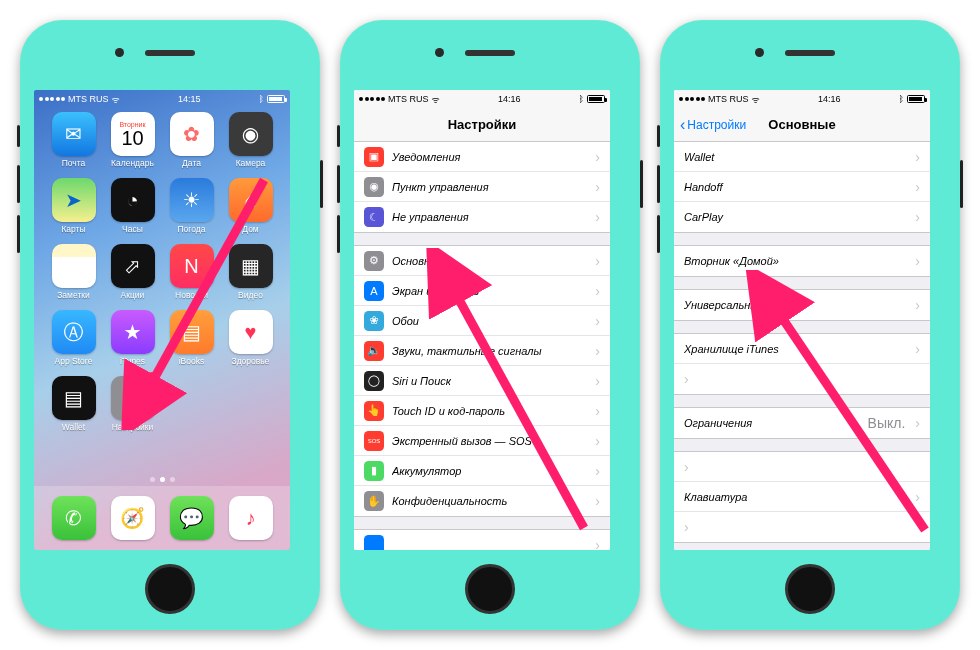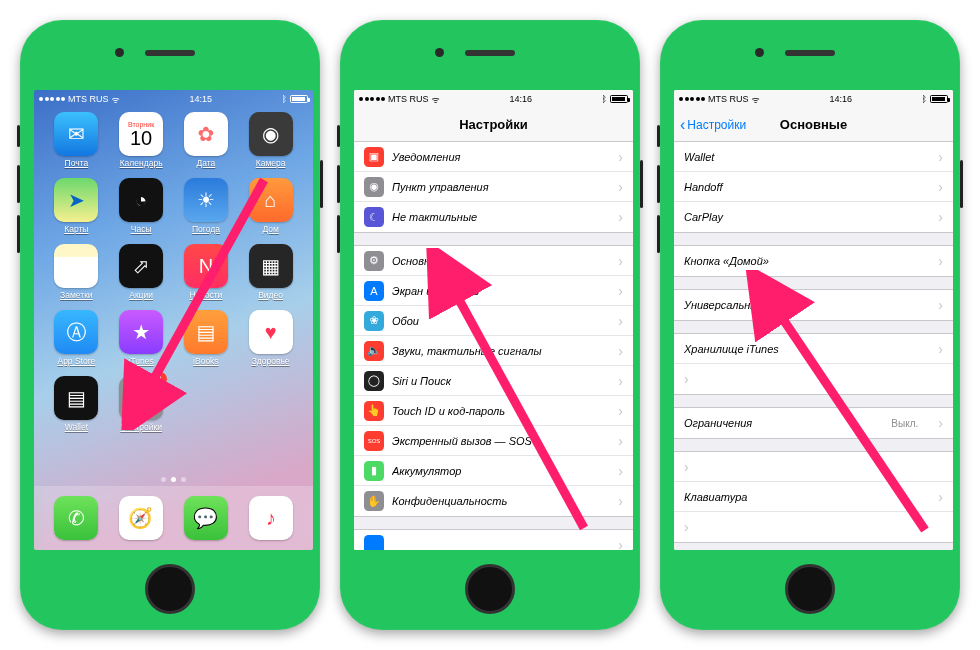--- a/index.html
+++ b/index.html
@@ -9,25 +9,25 @@
     width: 980px;
     height: 650px;
     display: flex;
     justify-content: space-around;
     align-items: center;
     padding: 10px;
   }
   .phone {
     width: 300px;
     height: 610px;
-    background: #22c55e;
+    background: #5eead4;
     border-radius: 42px;
     position: relative;
     box-shadow: 0 4px 12px rgba(0,0,0,.35), inset 0 0 2px rgba(255,255,255,.2);
-    padding: 70px 7px 80px 14px;
+    padding: 70px 30px 80px 14px;
   }
   .phone::before, .phone::after {
     content: ""; position: absolute; background: #0b0b0b; border-radius: 3px;
   }
   .speaker {
     position: absolute; top: 30px; left: 50%; transform: translateX(-50%);
     width: 50px; height: 6px; background: #333; border-radius: 3px;
   }
   .camera-dot {
     position: absolute; top: 28px; left: calc(50% - 55px);
@@ -89,40 +89,40 @@
     font-size: 11px;
   }
   .row:last-child { border-bottom: none; }
   .row .ricon {
     width: 20px; height: 20px; border-radius: 4.5px; margin-right: 8px;
     display: flex; align-items: center; justify-content: center;
     color: #fff; font-size: 11px; flex-shrink: 0;
   }
   .row .label { flex: 1; white-space: nowrap; overflow: hidden; text-overflow: ellipsis; font-style: italic; }
   .row .chev { color: #c7c7cc; font-size: 14px; }
-  .row .value { color: #8e8e93; font-size: 10px; margin-right: 20px; }
+  .row .value { color: #8e8e93; font-size: 14px; margin-right: 10px; }
 
   
   .home-screen {
     background: linear-gradient(160deg,#3b6fc7 0%,#6fa8e6 30%,#a7cfea 55%,#d9a7c7 85%);
     color: #fff;
   }
   .apps-grid {
     flex: 1; padding: 4px 10px 0 10px;
     display: grid; grid-template-columns: repeat(4,1fr);
     grid-auto-rows: 66px; justify-items: center;
   }
   .app { width: 56px; text-align: center; }
   .app-icon {
     width: 44px; height: 44px; border-radius: 10px; margin: 0 auto 2px auto;
     display: flex; align-items: center; justify-content: center;
     font-size: 20px; color: #fff; position: relative;
     box-shadow: 0 1px 2px rgba(0,0,0,.25);
   }
-  .app-label { font-size: 8.5px; text-shadow: 0 1px 1px rgba(0,0,0,.4); white-space: nowrap; text-decoration: underline; }
+  .app-label { font-size: 8.5px; text-shadow: 0 1px 1px rgba(0,0,0,.4); white-space: nowrap; }
   .badge {
     position: absolute; top: -4px; right: -4px;
     min-width: 14px; height: 14px; border-radius: 7px;
     background: #ff3b30; color: #fff; font-size: 9px;
     display: flex; align-items: center; justify-content: center; padding: 0 3px;
   }
   .page-dots { display: flex; justify-content: center; gap: 5px; padding: 4px 0; }
   .page-dots span { width: 5px; height: 5px; border-radius: 50%; background: rgba(255,255,255,.45); }
   .page-dots span.active { background: #fff; }
   .dock {
@@ -317,21 +317,21 @@
             <div class="label">Уведомления</div>
             <div class="chev">›</div>
           </div>
           <div class="row">
             <div class="ricon" style="background: rgb(142, 142, 147);">◉</div>
             <div class="label">Пункт управления</div>
             <div class="chev">›</div>
           </div>
           <div class="row">
             <div class="ricon" style="background: rgb(88, 86, 214);">☾</div>
-            <div class="label">Не тактильные</div>
+            <div class="label">Не управления</div>
             <div class="chev">›</div>
           </div>
         </div>
         <div class="group">
           <div class="row">
             <div class="ricon" style="background: rgb(142, 142, 147);">⚙</div>
             <div class="label">Основные</div>
             <div class="chev">›</div>
           </div>
           <div class="row">
@@ -444,21 +444,21 @@
             <div class="label">Handoff</div>
             <div class="chev">›</div>
           </div>
           <div class="row">
             <div class="label">CarPlay</div>
             <div class="chev">›</div>
           </div>
         </div>
         <div class="group">
           <div class="row">
-            <div class="label">Кнопка «Домой»</div>
+            <div class="label">Вторник «Домой»</div>
             <div class="chev">›</div>
           </div>
         </div>
         <div class="group">
           <div class="row">
             <div class="label">Универсальный доступ</div>
             <div class="chev">›</div>
           </div>
         </div>
         <div class="group">

